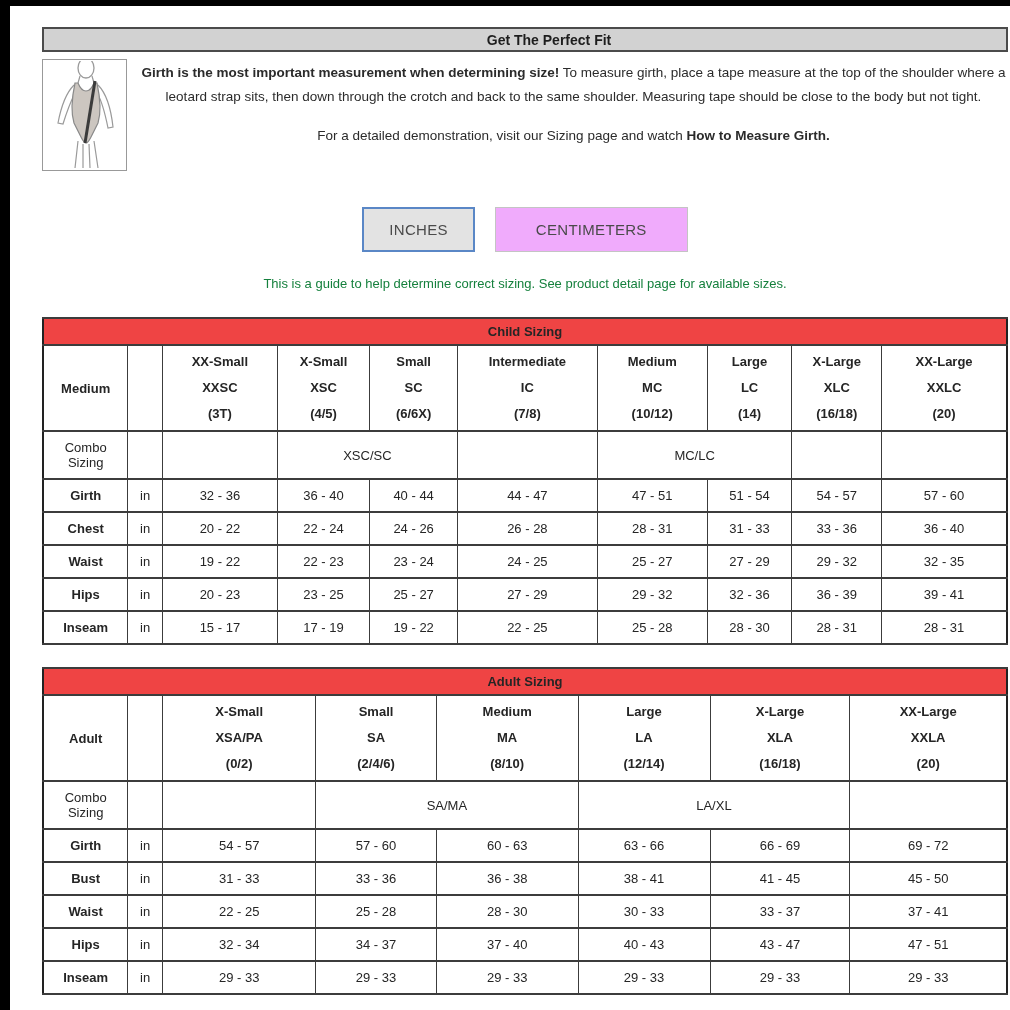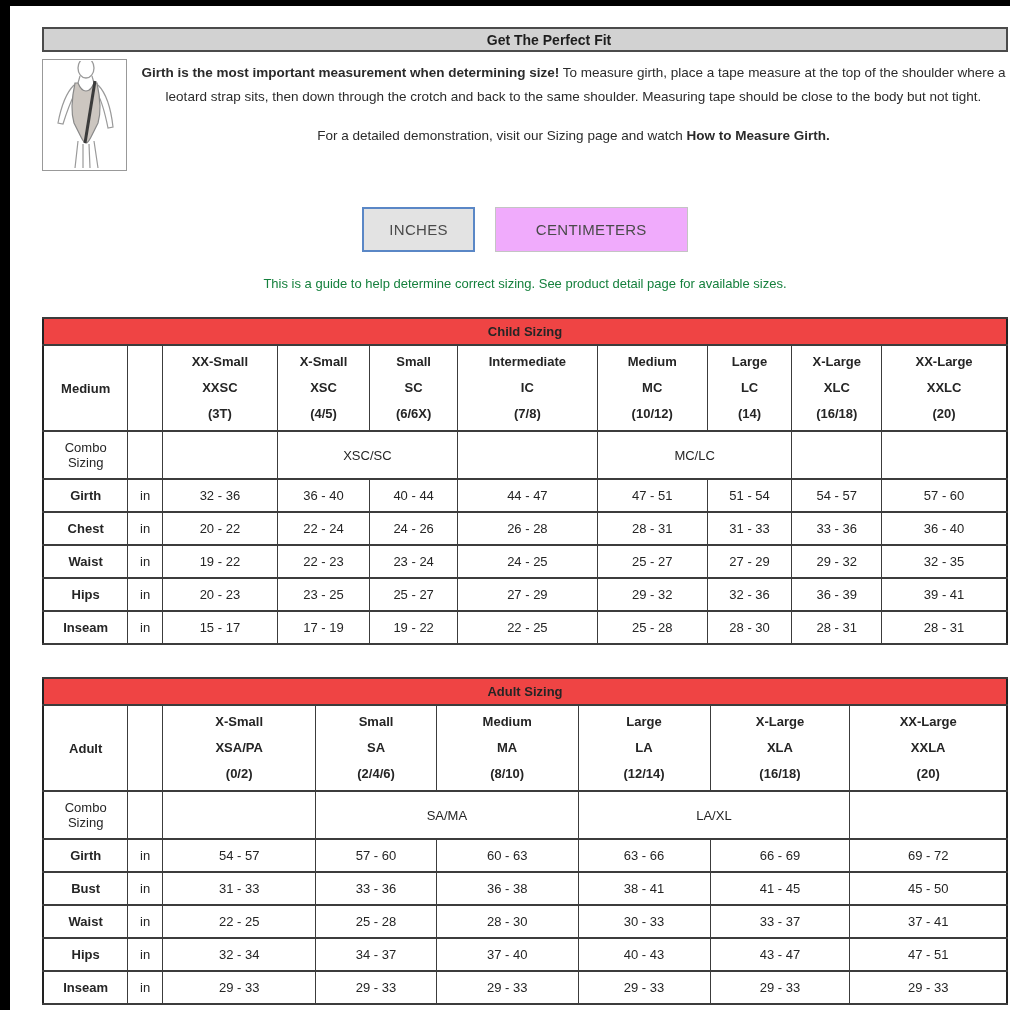--- a/index.html
+++ b/index.html
@@ -57,21 +57,21 @@
 
   .note { margin-top: 24px; text-align: center; font-size: 13px; color: #15803d; }
 
   table.size-table {
     margin-top: 26px;
     width: 100%;
     border-collapse: collapse;
     table-layout: fixed;
     border: 2px solid #222;
   }
-  table.size-table + table.size-table { margin-top: 32px; border-radius: 22px; }
+  table.size-table + table.size-table { margin-top: 22px; border-radius: 22px; }
   table.size-table td {
     border: 1px solid #3c3c3c;
     border-top-width: 2px; border-bottom-width: 2px;
     text-align: center; vertical-align: middle;
     font-size: 13px; color: #252525;
     padding: 2px 3px;
     overflow: hidden;
   }
   td.table-title {
     background: #ef4444;

